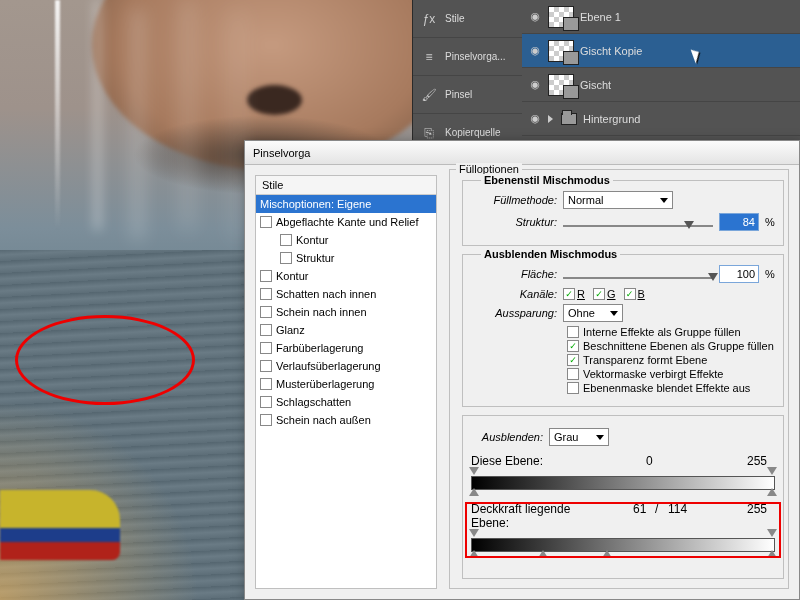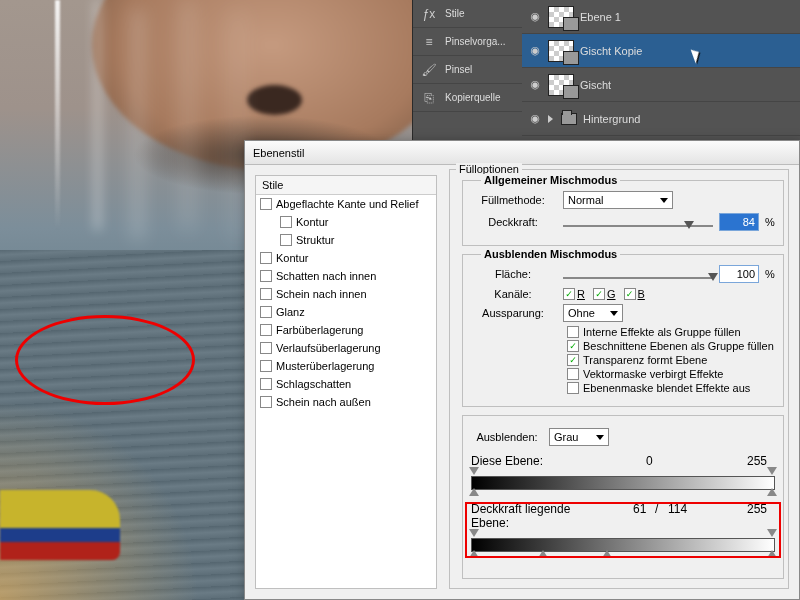--- a/index.html
+++ b/index.html
@@ -38,21 +38,21 @@
   }
   .glow { position:absolute; left:0; bottom:0; width:200px; height:200px;
     background: radial-gradient(circle at bottom left, rgba(255,190,90,0.55), transparent 70%);}
   .red-oval {
     position:absolute; left:15px; top:315px; width:180px; height:90px;
     border:3px solid #e00; border-radius:50%;
   }
 
   
   .toolcol { position:absolute; left:412px; top:0; width:110px; height:140px; background:#535353; border-left:1px solid #2a2a2a;}
-  .toolitem { display:flex; align-items:center; gap:8px; height:28px; padding:0 8px; color:#ddd; font-size:10px; border-bottom:1px solid #454545; cursor:pointer;}
+  .toolitem { display:flex; align-items:center; gap:8px; height:38px; padding:0 8px; color:#ddd; font-size:10px; border-bottom:1px solid #454545; cursor:pointer;}
   .toolitem .ico { width:16px;height:16px; display:flex;align-items:center;justify-content:center; color:#ccc; font-size:12px;}
 
   
   .layers { position:absolute; left:522px; top:0; right:0; height:140px; background:#535353; color:#ddd; font-size:11px;}
   .layer-row { display:flex; align-items:center; height:34px; border-bottom:1px solid #454545; padding:0 6px; gap:6px; cursor:pointer;}
   .layer-row.sel { background:#2b5f92; }
   .eye { width:14px; text-align:center; color:#ccc;}
   .thumb { width:26px;height:22px; background:#777; border:1px solid #222; position:relative;}
   .thumb.chk { background: repeating-conic-gradient(#ccc 0 25%, #fff 0 50%) 0 0/10px 10px;}
   .thumb .inner{position:absolute; right:-6px; bottom:-4px; width:16px;height:14px; background:#999;border:1px solid #222;}
@@ -83,21 +83,21 @@
   .style-list { border:1px solid #bfbfbf; background:#fff; height:370px; overflow:hidden;}
   .style-hdr { background:#f5f5f5; border-bottom:1px solid #ccc; padding:3px 6px; font-size:11px;}
   .style-row { display:flex; align-items:center; gap:4px; padding:3px 4px; font-size:11px; cursor:pointer; white-space:nowrap;}
   .style-row.sel { background:#2b74d0; color:#fff;}
   .style-row.indent { padding-left:24px;}
   .cb { width:12px;height:12px;border:1px solid #888;background:#fff; display:inline-block;}
 
   .subgroup { border:1px solid #bfbfbf; padding:6px 6px 10px 6px; margin-bottom:8px; position:relative;}
   .sub-in { position:absolute; top:-7px; left:18px; background:#f0f0f0; padding:0 3px; font-size:11px; font-weight:bold;}
   .row { display:flex; align-items:center; margin:4px 0; gap:6px;}
-  .row .lbl { width:88px; text-align:center; text-decoration:underline dotted; text-decoration-color: transparent;}
+  .row .lbl { width:88px; text-align:right; text-decoration:underline dotted; text-decoration-color: transparent; font-style: italic;}
   .sel-box { border:1px solid #888; background:#fff; height:18px; padding:0 14px 0 4px; display:flex; align-items:center; min-width:60px; position:relative;}
   .sel-box::after{content:'';position:absolute;right:4px;top:6px;border-left:4px solid transparent;border-right:4px solid transparent;border-top:5px solid #000;}
   .slider-track { flex:1; max-width:150px; height:3px; position:relative;}
   .slider-track .bg { position:absolute; left:0; right:0; top:4px; height:2px; background:#888;}
   .slider-track .knob { position:absolute; top:0; width:0;height:0; border-left:5px solid transparent;border-right:5px solid transparent;border-top:8px solid #555;}
   .numbox { width:40px; height:18px; border:1px solid #7aa6da; background:#fff; text-align:right; padding:0 3px; font-size:11px;}
   .numbox.hi { background:#2b74d0; color:#fff;}
   .pct { font-size:11px;}
   .chkrow { display:flex; align-items:center; gap:4px; margin:2px 0 2px 98px;}
   .chkrow .cb2 { width:12px;height:12px;border:1px solid #888;background:#fff; display:flex;align-items:center;justify-content:center; font-size:9px;}
@@ -173,28 +173,31 @@
       <span class="eye">◉</span>
       <span class="tri"></span>
       <span class="folder-ico"></span>
       <span>Hintergrund</span>
     </div>
   </div>
 <div class="cursor-arrow"></div>
 
 <div class="dialog">
   <div class="titlebar">
-    <span>Ebenenstil</span>
+    <span>Pinselvorga</span>
   </div>
   <div class="dlg-body">
     <div class="left-col">
       <div class="group" style="padding:0;">
         <div class="style-list" style="height:100%;border:none;">
           <div class="style-hdr">Stile</div>
           <div id="style-items">
+              <div class="style-row sel">
+                <span>Mischoptionen: Eigene</span>
+              </div>
               <div class="style-row">
                 <span class="cb"></span>
                 <span>Abgeflachte Kante und Relief</span>
               </div>
               <div class="style-row indent">
                 <span class="cb"></span>
                 <span>Kontur</span>
               </div>
               <div class="style-row indent">
                 <span class="cb"></span>
@@ -238,29 +241,29 @@
               </div>
             </div>
         </div>
       </div>
     </div>
     <div class="right-col">
       <div class="group">
         <span class="legend">Fülloptionen</span>
 
         <div class="subgroup" style="margin-top:4px;">
-          <span class="sub-in">Allgemeiner Mischmodus</span>
+          <span class="sub-in">Ebenenstil Mischmodus</span>
           <div class="row">
             <span class="lbl"><span>Füllmethode:</span></span>
             <div class="sel-box" style="min-width:110px;">
                 <span>Normal</span>
               </div>
           </div>
           <div class="row">
-            <span class="lbl"><span>Deckkraft:</span></span>
+            <span class="lbl"><span>Struktur:</span></span>
             <div class="slider-track">
                 <div class="bg"></div>
                 <div class="knob" id="opKnob" style="left: calc(84% - 5px);"></div>
               </div>
             <input class="numbox hi" value="84" style="">
             <span class="pct">%</span>
           </div>
         </div>
 
         <div class="subgroup">

